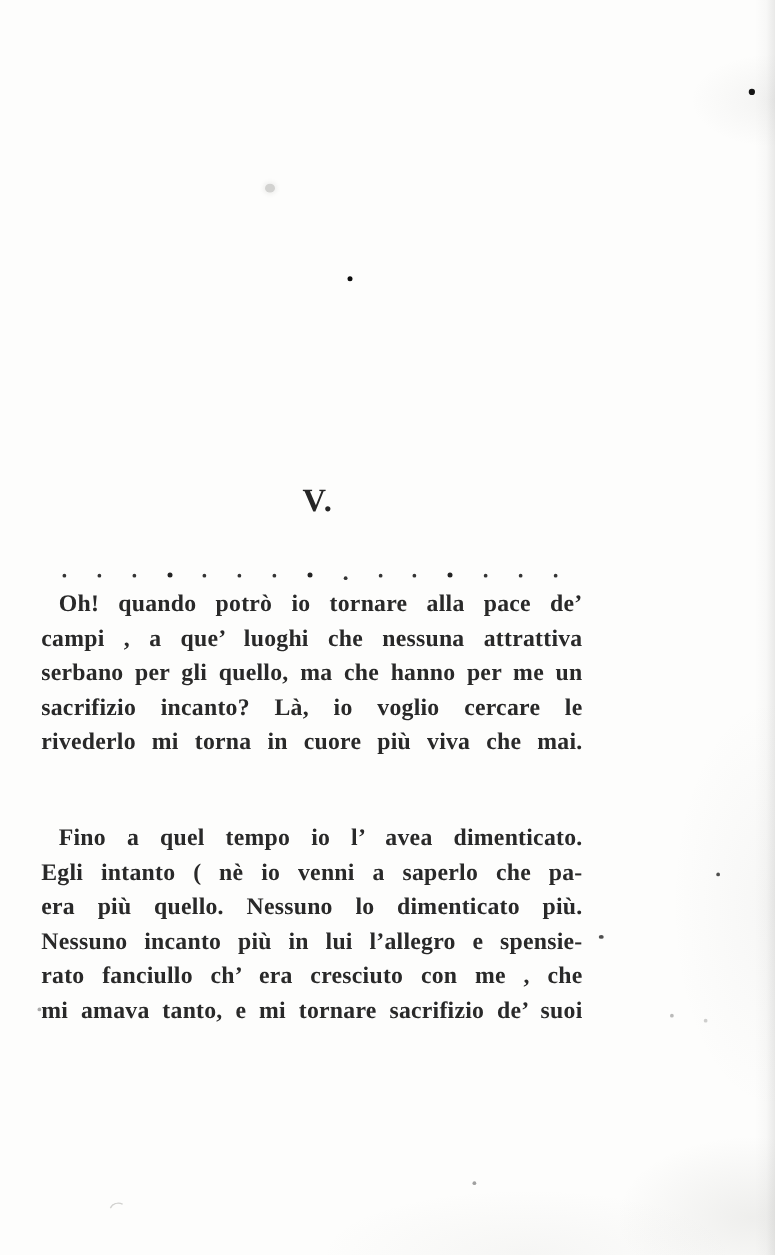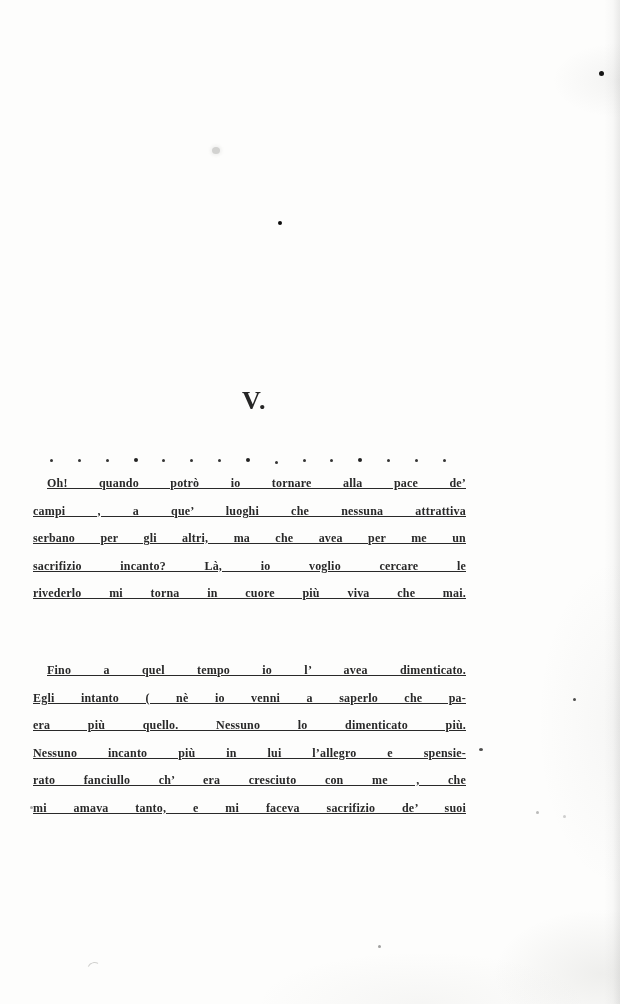--- a/index.html
+++ b/index.html
@@ -25,22 +25,22 @@
   }
   .dots{
     position:absolute;top:456px;left:50px;width:396px;height:8px;
     display:flex;justify-content:space-between;align-items:center;
   }
   .dots span{width:3px;height:3px;border-radius:50%;background:#343434;}
   .dots span:nth-child(4n){width:4px;height:4px;background:#232323;}
   .dots span:nth-child(9){transform:translateY(2px);}
   .para{
     position:absolute;left:33px;width:433px;
-    font-size:12px;line-height:27.5px;font-weight:bold;
-    color:#292929;letter-spacing:0.2px;text-decoration:underline;
+    font-size:19px;line-height:27.5px;font-weight:bold;
+    color:#292929;letter-spacing:0.2px;
   }
   .p1{top:470px;}
   .p2{top:657px;}
   .line{text-align:justify;text-align-last:justify;white-space:normal;}
   .line.indent{text-indent:14px;}
   .speck{position:absolute;border-radius:50%;}
   .s1{left:599px;top:71px;width:5px;height:5px;background:#151515;}
   .s2{left:212px;top:147px;width:8px;height:7px;background:#8d8d8a;opacity:.38;box-shadow:0 0 3px 2px rgba(140,140,135,.25);}
   .s3{left:278px;top:221px;width:4px;height:4px;background:#0c0c0c;}
   .s4{left:573px;top:698px;width:3px;height:3px;background:#2f2f2f;opacity:.85;}
@@ -76,32 +76,32 @@
       <span></span>
       <span></span>
       <span></span>
       <span></span>
       <span></span>
     </div>
 
   <div class="para p1">
     <div class="line indent">Oh! quando potrò io tornare alla pace de’</div>
     <div class="line">campi , a que’ luoghi che nessuna attrattiva</div>
-    <div class="line">serbano per gli altri, ma che avea per me un</div>
+    <div class="line">serbano per gli quello, ma che hanno per me un</div>
     <div class="line">sacrifizio incanto? Là, io voglio cercare le</div>
     <div class="line">rivederlo mi torna in cuore più viva che mai.</div>
   </div>
 
   <div class="para p2">
     <div class="line indent">Fino a quel tempo io l’ avea dimenticato.</div>
     <div class="line">Egli intanto ( nè io venni a saperlo che pa-</div>
     <div class="line">era più quello. Nessuno lo dimenticato più.</div>
     <div class="line">Nessuno incanto più in lui l’allegro e spensie-</div>
     <div class="line">rato fanciullo ch’ era cresciuto con me , che</div>
-    <div class="line">mi amava tanto, e mi faceva sacrifizio de’ suoi</div>
+    <div class="line">mi amava tanto, e mi tornare sacrifizio de’ suoi</div>
   </div>
 
   <div class="speck s1"></div>
   <div class="speck s2"></div>
   <div class="speck s3"></div>
   <div class="speck s4"></div>
   <div class="speck s5"></div>
   <div class="speck s6"></div>
   <div class="speck s7"></div>
   <div class="speck s9"></div>

